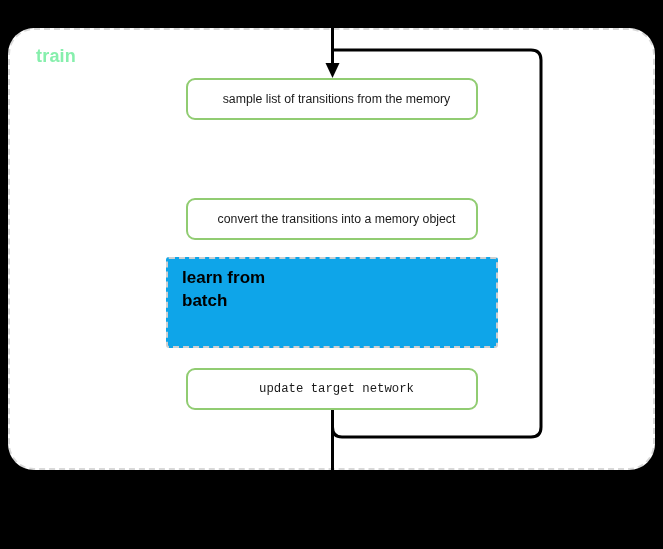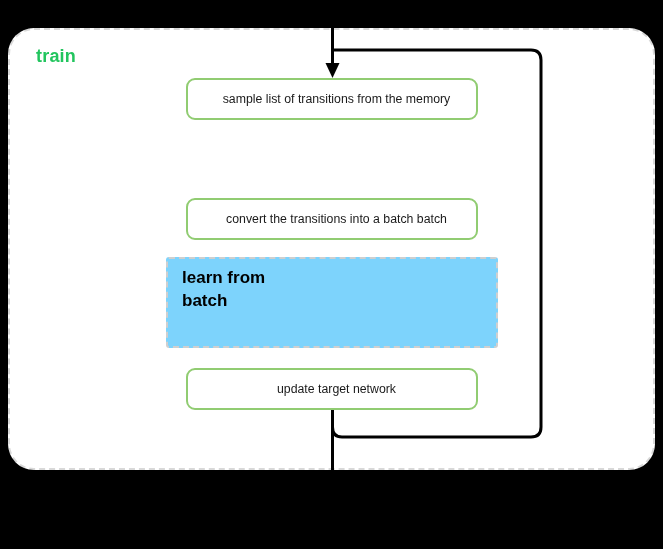--- a/index.html
+++ b/index.html
@@ -29,21 +29,21 @@
     border: 2px dashed #d9d9d9;
     border-radius: 26px;
   }
 
   #panel-title {
     position: absolute;
     left: 36px;
     top: 46px;
     font-size: 18px;
     font-weight: bold;
-    color: #22c55e;
+    color: #86efac;
     letter-spacing: 0.2px;
   }
 
   
   .step-box {
     position: absolute;
     left: 186px;
     width: 292px;
     height: 42px;
     box-sizing: border-box;
@@ -55,31 +55,31 @@
     justify-content: center;
     font-size: 12.3px;
     color: #1a1a1a;
     text-align: center;
     line-height: 1.2;
     padding-left: 9px;
   }
   #step-sample   { top: 78px; }
   #step-filter   { top: 138px; }
   #step-convert  { top: 198px; }
-  #step-update   { top: 368px; }
+  #step-update   { top: 368px; font-family: Liberation Mono, monospace; }
 
   
   #subprocess-box {
     position: absolute;
     left: 166px;
     top: 257px;
     width: 332px;
     height: 91px;
     box-sizing: border-box;
-    background: #7dd3fc;
+    background: #0ea5e9;
     border: 2px dashed #cfcfcf;
     border-radius: 3px;
   }
   #subprocess-title {
     position: absolute;
     left: 14px;
     top: 8px;
     width: 150px;
     font-size: 17px;
     font-weight: bold;
@@ -115,21 +115,21 @@
 
 <div id="canvas">
 
   <div id="outer-panel"></div>
 
   <div id="panel-title">train</div>
 
   <div class="step-box" id="step-sample">sample list of transitions from the memory</div>
 
 
-  <div class="step-box" id="step-convert">convert the transitions into a batch batch</div>
+  <div class="step-box" id="step-convert">convert the transitions into a memory object</div>
 
   <div id="subprocess-box">
     <div id="subprocess-title" style="white-space: pre-line;">learn from
 batch</div>
   </div>
 
   <div class="step-box" id="step-update">update target network</div>
 
 
   <svg id="connectors" viewBox="0 0 663 549">

